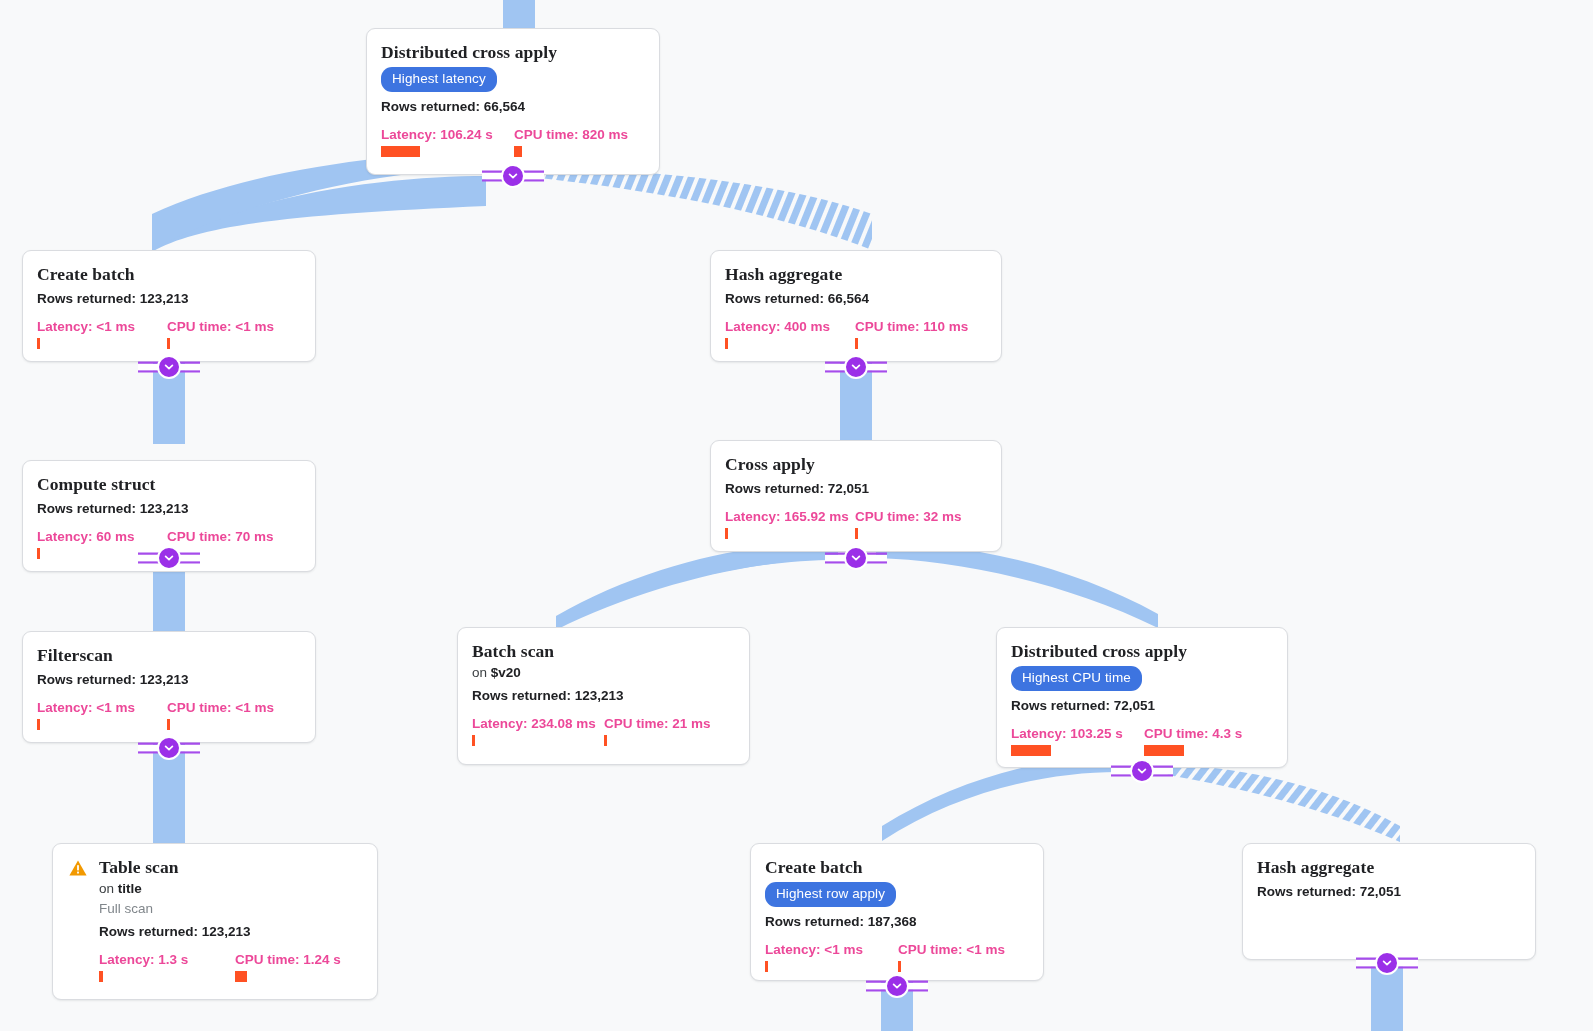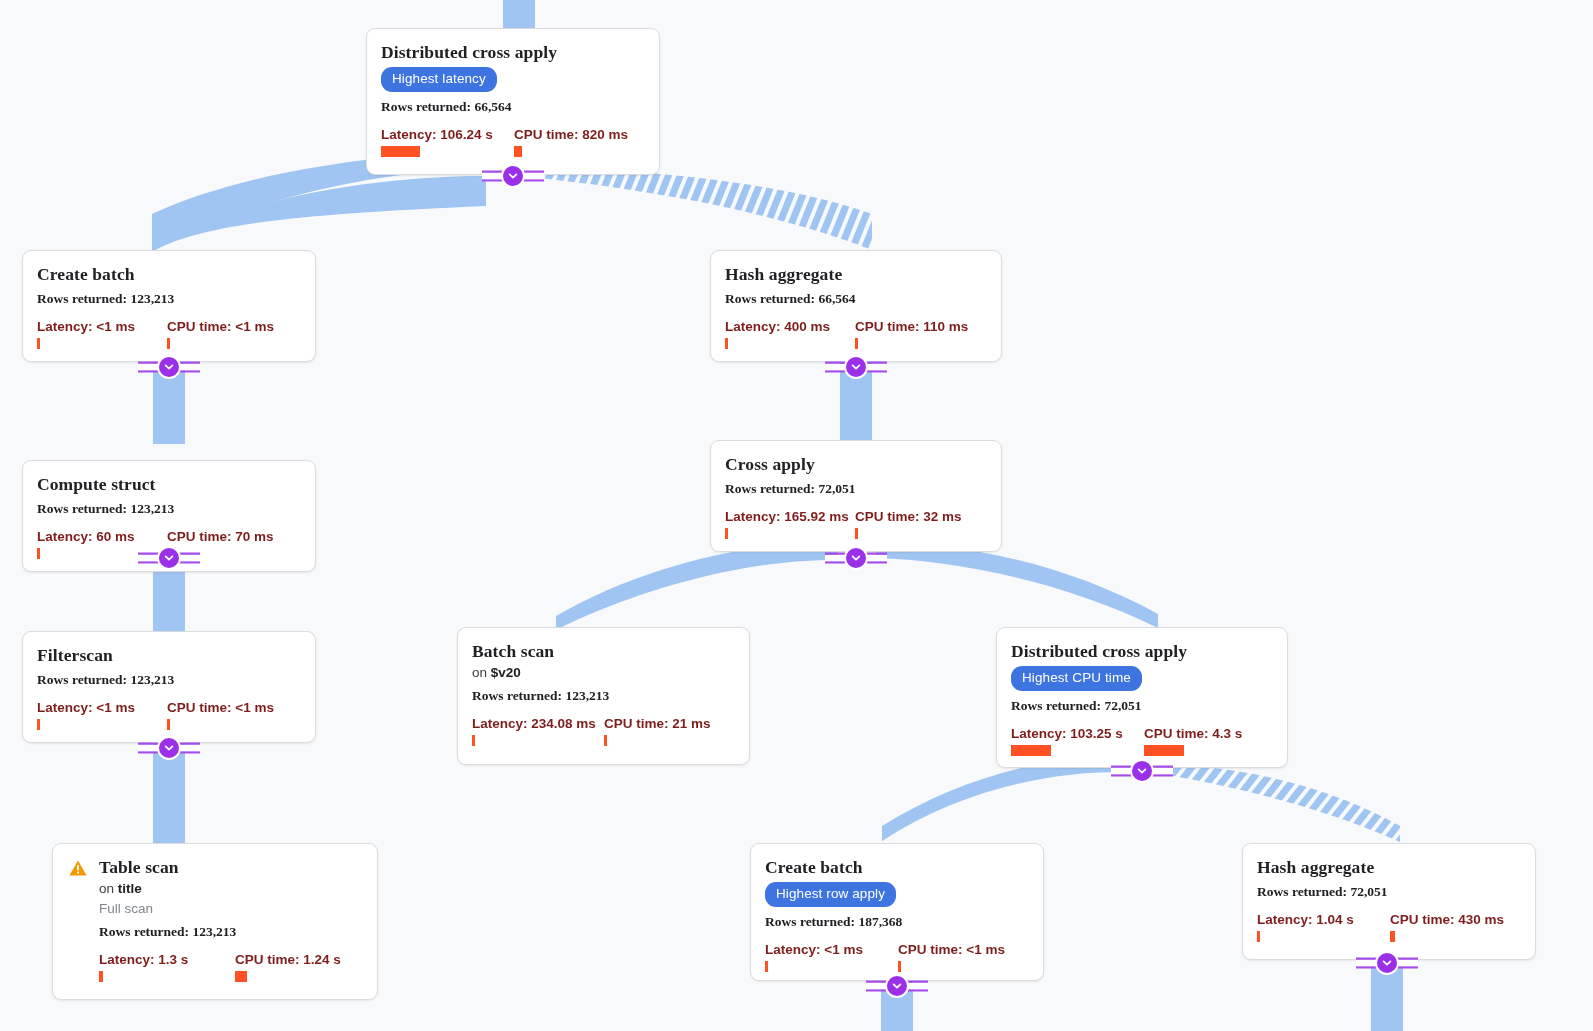--- a/index.html
+++ b/index.html
@@ -80,33 +80,32 @@
     padding: 5px 11px 6px 11px;
     border-radius: 11px;
     letter-spacing: .1px;
   }
   .rows {
     font-size: 13.5px;
     font-weight: bold;
     color: #202124;
     margin-top: 5px;
     line-height: 17px;
-    font-family: Liberation Serif, serif;
   }
   .metrics {
     display: flex;
     margin-top: 12px;
   }
   .metric {
     box-sizing: border-box;
   }
   .metric-label {
     font-size: 13.5px;
     font-weight: bold;
-    color: #7f1d1d;
+    color: #ec4899;
     line-height: 15px;
     white-space: nowrap;
   }
   .metric-bar {
     height: 11px;
     background: #ff5123;
     margin-top: 4px;
     min-width: 3px;
   }
 
@@ -412,30 +411,20 @@
       <div class="metric m-cpu">
         <div class="metric-label">CPU time: &lt;1 ms</div>
         <div class="metric-bar"></div>
       </div>
     </div>
   </div>
 
   <div class="node" id="n-hashagg2">
     <div class="node-title">Hash aggregate</div>
     <div class="rows">Rows returned: 72,051</div>
-    <div class="metrics">
-      <div class="metric m-lat">
-        <div class="metric-label">Latency: 1.04 s</div>
-        <div class="metric-bar"></div>
-      </div>
-      <div class="metric m-cpu">
-        <div class="metric-label">CPU time: 430 ms</div>
-        <div class="metric-bar"></div>
-      </div>
-    </div>
   </div>
 
   <div id="toggle-layer">
       <div class="toggle" style="left: 513px; top: 176px;">
         <span class="rail"></span>
         <span class="knob">
           <svg width="12" height="12" viewBox="0 0 12 12" xmlns="http://www.w3.org/2000/svg">
             <path d="M2.6 4.3 L6 7.7 L9.4 4.3" fill="none" stroke="#ffffff" stroke-width="1.7" stroke-linecap="round" stroke-linejoin="round"></path>
           </svg>
         </span>

